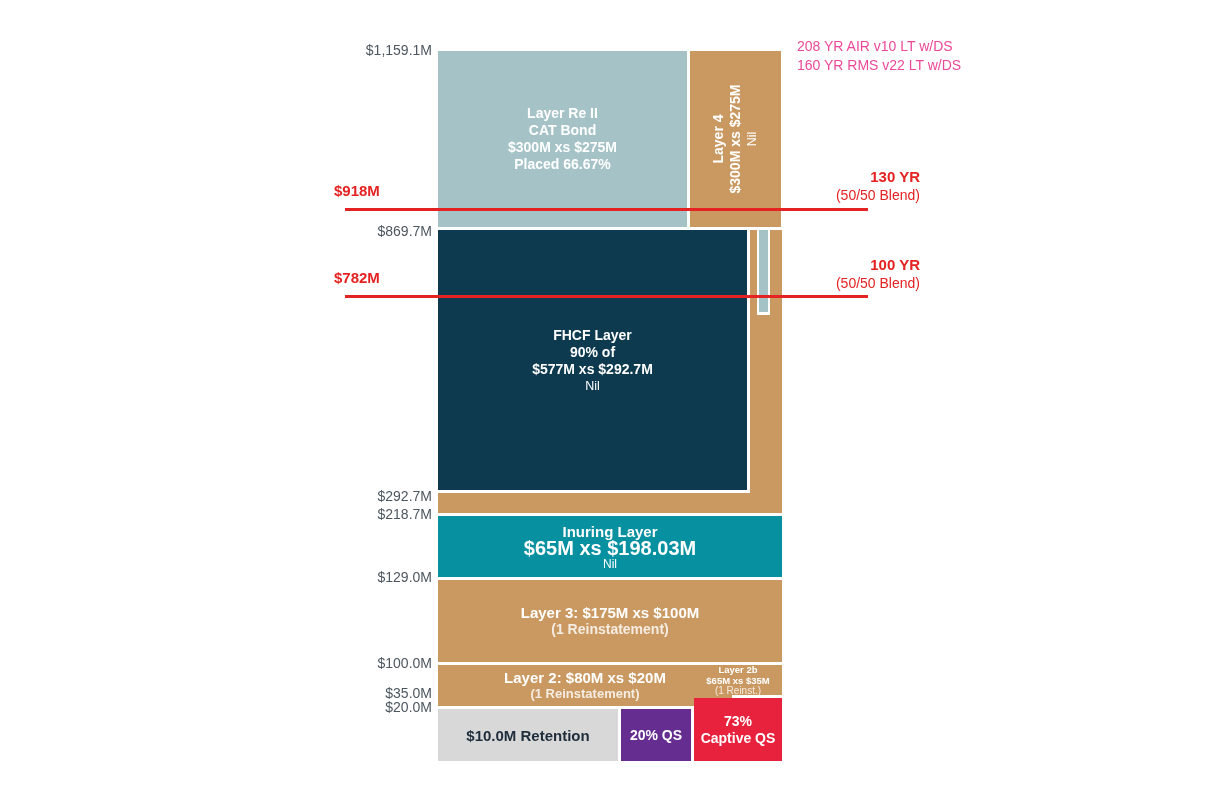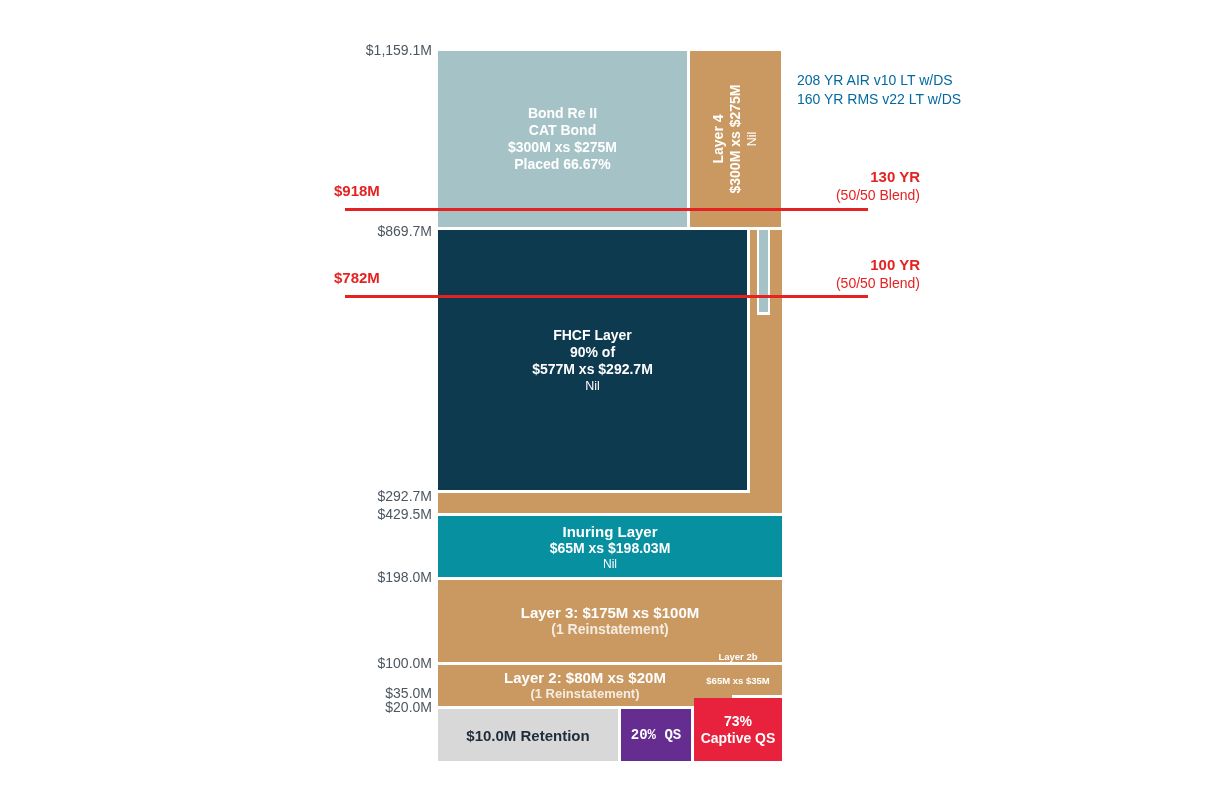--- a/index.html
+++ b/index.html
@@ -10,57 +10,57 @@
   .abs{position:absolute;}
   .axis-label{
     position:absolute;left:300px;width:132px;text-align:right;
     font-size:14px;color:#4d5760;white-space:nowrap;
   }
   .box{position:absolute;display:flex;flex-direction:column;align-items:center;justify-content:center;text-align:center;}
   .lightblue{background:#a5c3c7;}
   .tan{background:#ca9962;}
   .navy{background:#0e3a50;}
   .teal{background:#0790a0;}
-  .purple{background:#662d91;font-family:Liberation Mono, monospace;}
+  .purple{background:#662d91;}
   .crimson{background:#e8213c;}
   .grayblk{background:#d8d8d8;}
   .wtxt{color:#ffffff;font-weight:bold;font-size:14px;line-height:17px;}
   .wtxt-light{color:rgba(255,255,255,0.82);font-weight:bold;font-size:14px;line-height:17px;}
   .nil{color:#ffffff;font-weight:normal;font-size:12.5px;line-height:16px;}
   .redline{position:absolute;left:345px;width:523px;height:2.5px;background:#e52222;z-index:30;}
   .redlabel{position:absolute;color:#e52222;font-weight:bold;font-size:15px;white-space:nowrap;}
   .ref-right{position:absolute;width:125px;text-align:right;color:#e52222;white-space:nowrap;}
   .ref-right .t{font-weight:bold;font-size:15px;line-height:16px;}
   .ref-right .s{font-weight:normal;font-size:14px;line-height:16px;margin-top:2px;}
-  .model-notes{position:absolute;left:797px;top:37px;color:#0369a1;font-size:14px;line-height:19px;white-space:nowrap;margin-top:34px;}
+  .model-notes{position:absolute;left:797px;top:37px;color:#ec4899;font-size:14px;line-height:19px;white-space:nowrap;}
   .rot{transform:rotate(-90deg);white-space:nowrap;}
   .l2b-line{color:#fff;font-weight:bold;font-size:9.5px;line-height:11px;}
   .l2b-light{color:rgba(255,255,255,0.8);font-weight:normal;font-size:10px;line-height:10px;}
 </style>
 </head>
 <body>
 
 <div class="canvas">
 
   <div class="axis-label" style="top:42px;">$1,159.1M</div>
   <div class="axis-label" style="top:223px;">$869.7M</div>
   <div class="axis-label" style="top:488px;">$292.7M</div>
-  <div class="axis-label" style="top:506px;">$429.5M</div>
-  <div class="axis-label" style="top:569px;">$198.0M</div>
+  <div class="axis-label" style="top:506px;">$218.7M</div>
+  <div class="axis-label" style="top:569px;">$129.0M</div>
   <div class="axis-label" style="top:655px;">$100.0M</div>
   <div class="axis-label" style="top:685px;">$35.0M</div>
   <div class="axis-label" style="top:699px;">$20.0M</div>
 
   <div class="model-notes">
     <div>208 YR AIR v10 LT w/DS</div>
     <div>160 YR RMS v22 LT w/DS</div>
   </div>
 
   <div class="box lightblue" style="left:438px;top:51px;width:249px;height:176px;">
-    <div class="wtxt">Bond Re II</div>
+    <div class="wtxt">Layer Re II</div>
     <div class="wtxt">CAT Bond</div>
     <div class="wtxt">$300M xs $275M</div>
     <div class="wtxt">Placed 66.67%</div>
   </div>
 
   <div class="box tan" style="left:690px;top:51px;width:91px;height:176px;">
     <div class="rot">
       <div class="wtxt" style="text-align:center;">Layer 4</div>
       <div class="wtxt" style="text-align:center;">$300M xs $275M</div>
       <div class="nil" style="text-align:center;">Nil</div>
@@ -73,35 +73,35 @@
     <div class="wtxt">FHCF Layer</div>
     <div class="wtxt">90% of</div>
     <div class="wtxt">$577M xs $292.7M</div>
     <div class="nil">Nil</div>
   </div>
 
   <div class="abs lightblue" style="left:757px;top:230px;width:13px;height:85px;border-left:2px solid #fff;border-right:2px solid #fff;border-bottom:3px solid #fff;box-sizing:border-box;"></div>
 
   <div class="box teal" style="left:438px;top:516px;width:344px;height:61px;">
     <div class="wtxt" style="font-size:15px;">Inuring Layer</div>
-    <div class="wtxt" style="font-size:14px;">$65M xs $198.03M</div>
+    <div class="wtxt" style="font-size:20px;">$65M xs $198.03M</div>
     <div class="nil" style="font-size:12px;line-height:14px;">Nil</div>
   </div>
 
   <div class="box tan" style="left:438px;top:580px;width:344px;height:82px;">
     <div class="wtxt" style="font-size:15px;">Layer 3: $175M xs $100M</div>
     <div class="wtxt-light" style="font-size:14px;">(1 Reinstatement)</div>
   </div>
 
   <div class="box tan" style="left:438px;top:665px;width:294px;height:41px;">
     <div class="wtxt" style="font-size:15px;line-height:16px;">Layer 2: $80M xs $20M</div>
     <div class="wtxt-light" style="font-size:13px;line-height:15px;">(1 Reinstatement)</div>
   </div>
 
-  <div class="box tan" style="left:694px;top:665px;width:88px;height:30px;gap:13px;">
+  <div class="box tan" style="left:694px;top:665px;width:88px;height:30px;">
     <div class="l2b-line">Layer 2b</div>
     <div class="l2b-line">$65M xs $35M</div>
     <div class="l2b-light">(1 Reinst.)</div>
   </div>
 
   <div class="box crimson" style="left:694px;top:698px;width:88px;height:63px;">
     <div class="wtxt" style="font-size:14px;">73%</div>
     <div class="wtxt" style="font-size:14px;">Captive QS</div>
   </div>
 

